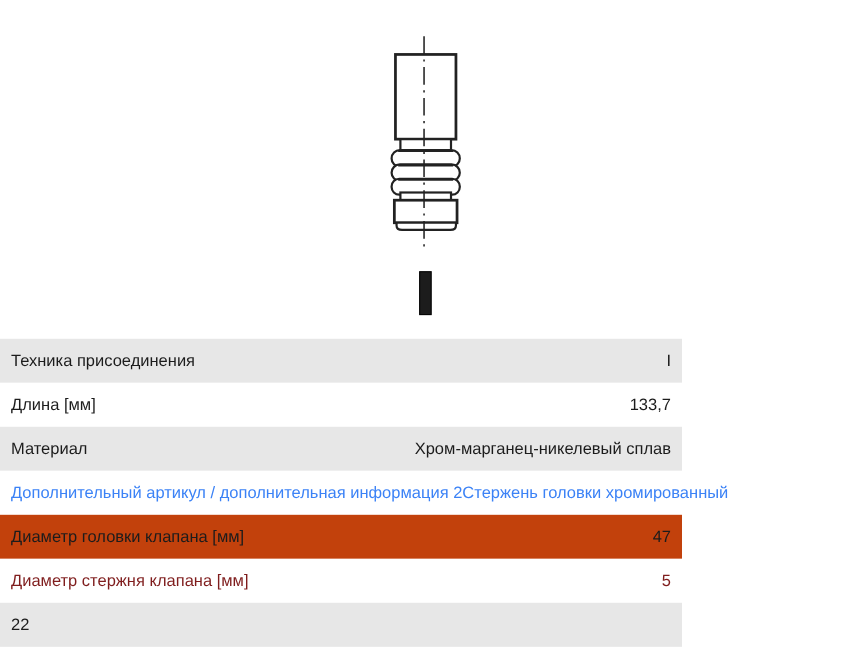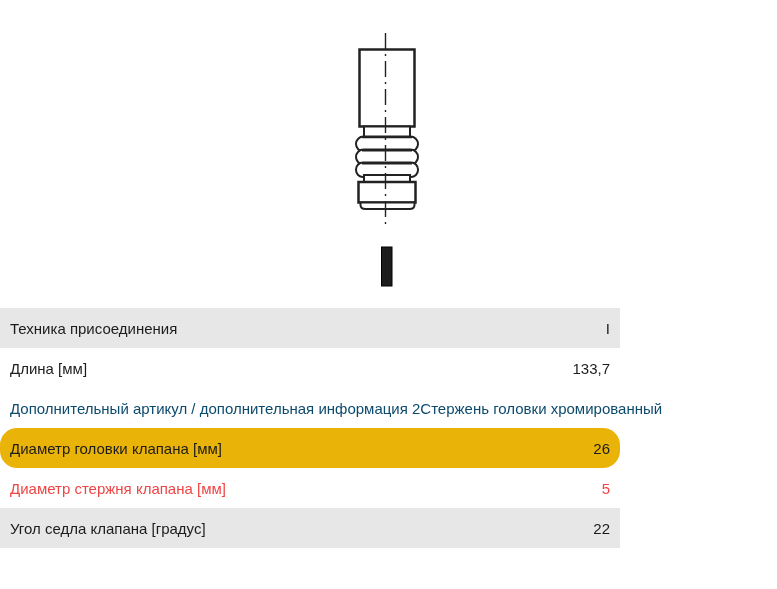--- a/index.html
+++ b/index.html
@@ -84,31 +84,34 @@
 
   <div class="spec-table">
     <div class="spec-row" style="background: rgb(231, 231, 231); color: rgb(28, 28, 28);">
       <span class="label">Техника присоединения</span>
       <span class="value">I</span>
     </div>
     <div class="spec-row" style="background: rgb(255, 255, 255); color: rgb(28, 28, 28);">
       <span class="label">Длина [мм]</span>
       <span class="value">133,7</span>
     </div>
-    <div class="spec-row" style="background: rgb(255, 255, 255); color: #0c4a6e;">
+    <div class="spec-row" style="background: rgb(231, 231, 231); color: rgb(28, 28, 28);">
+      <span class="label">Материал</span>
+      <span class="value">Хром-марганец-никелевый сплав</span>
+    </div>
+    <div class="spec-row" style="background: rgb(255, 255, 255); color: #3b82f6;">
       <span class="label">Дополнительный артикул / дополнительная информация 2</span>
       <span class="value">Стержень головки хромированный</span>
     </div>
-    <div class="spec-row" style="background: #eab308; color: rgb(28, 28, 28); border-radius: 17px;">
+    <div class="spec-row" style="background: #c2410c; color: rgb(28, 28, 28);">
       <span class="label">Диаметр головки клапана [мм]</span>
-      <span class="value">26</span>
+      <span class="value">47</span>
     </div>
-    <div class="spec-row" style="background: rgb(255, 255, 255); color: #ef4444;">
+    <div class="spec-row" style="background: rgb(255, 255, 255); color: #7f1d1d;">
       <span class="label">Диаметр стержня клапана [мм]</span>
       <span class="value">5</span>
     </div>
     <div class="spec-row" style="background: rgb(231, 231, 231); color: rgb(28, 28, 28);">
-      <span class="label">Угол седла клапана [градус]</span>
       <span class="value">22</span>
     </div>
   </div>
 
 </div>
 
 </body></html>

